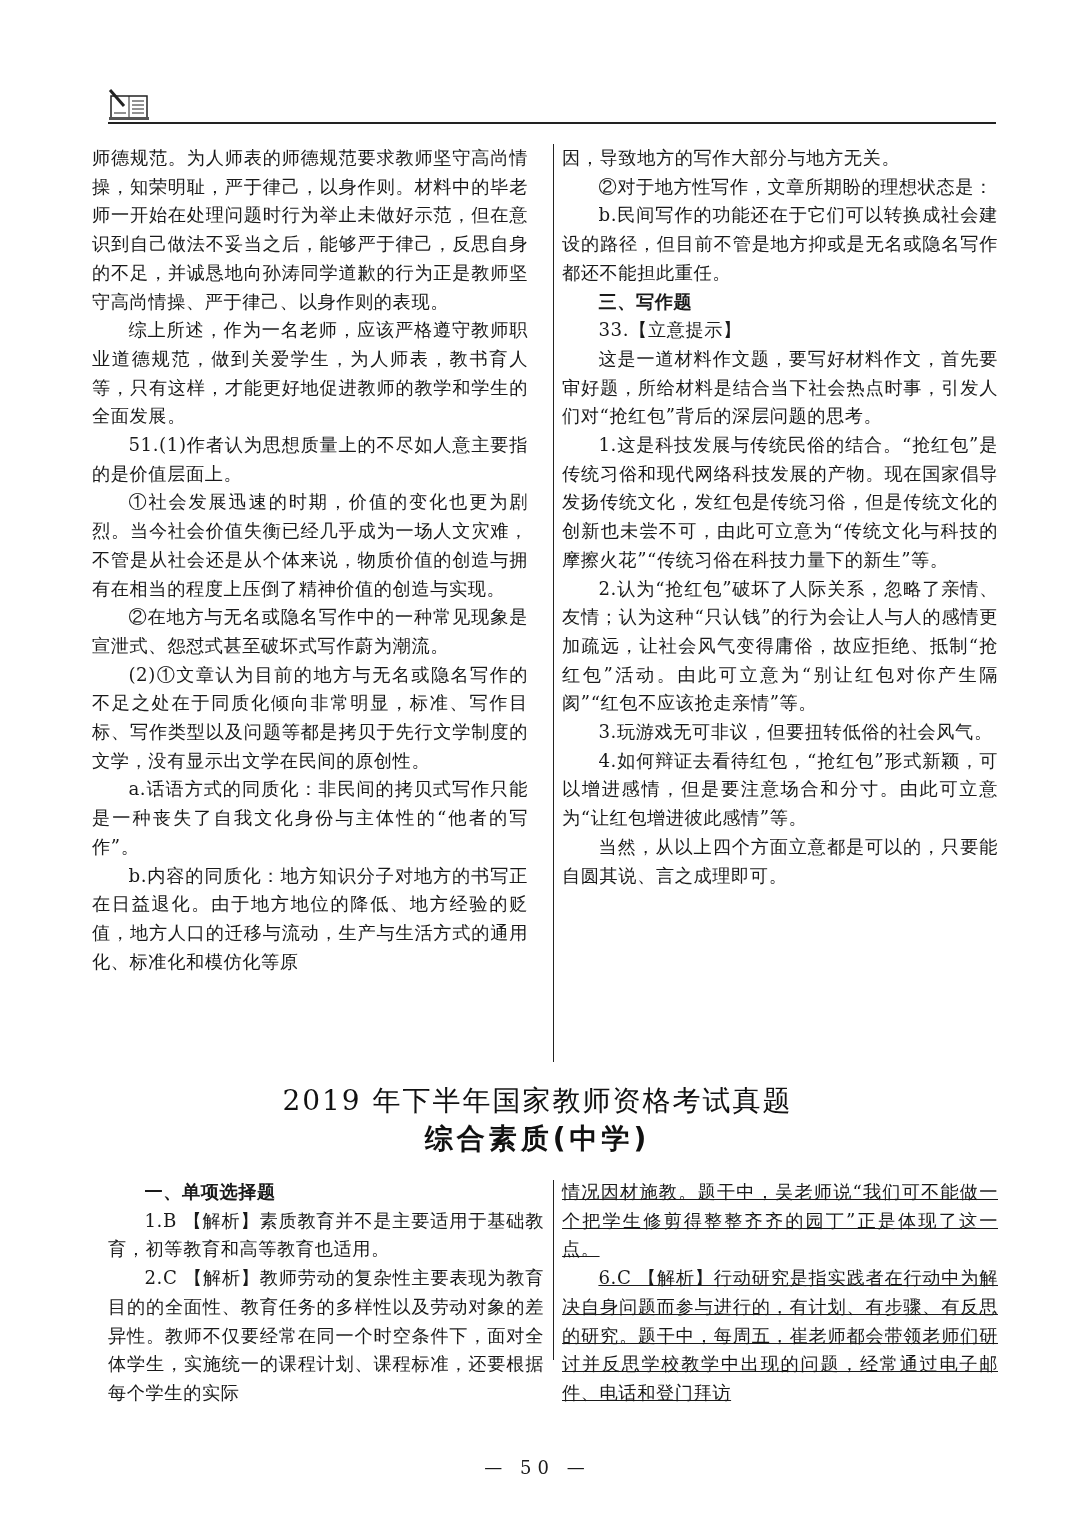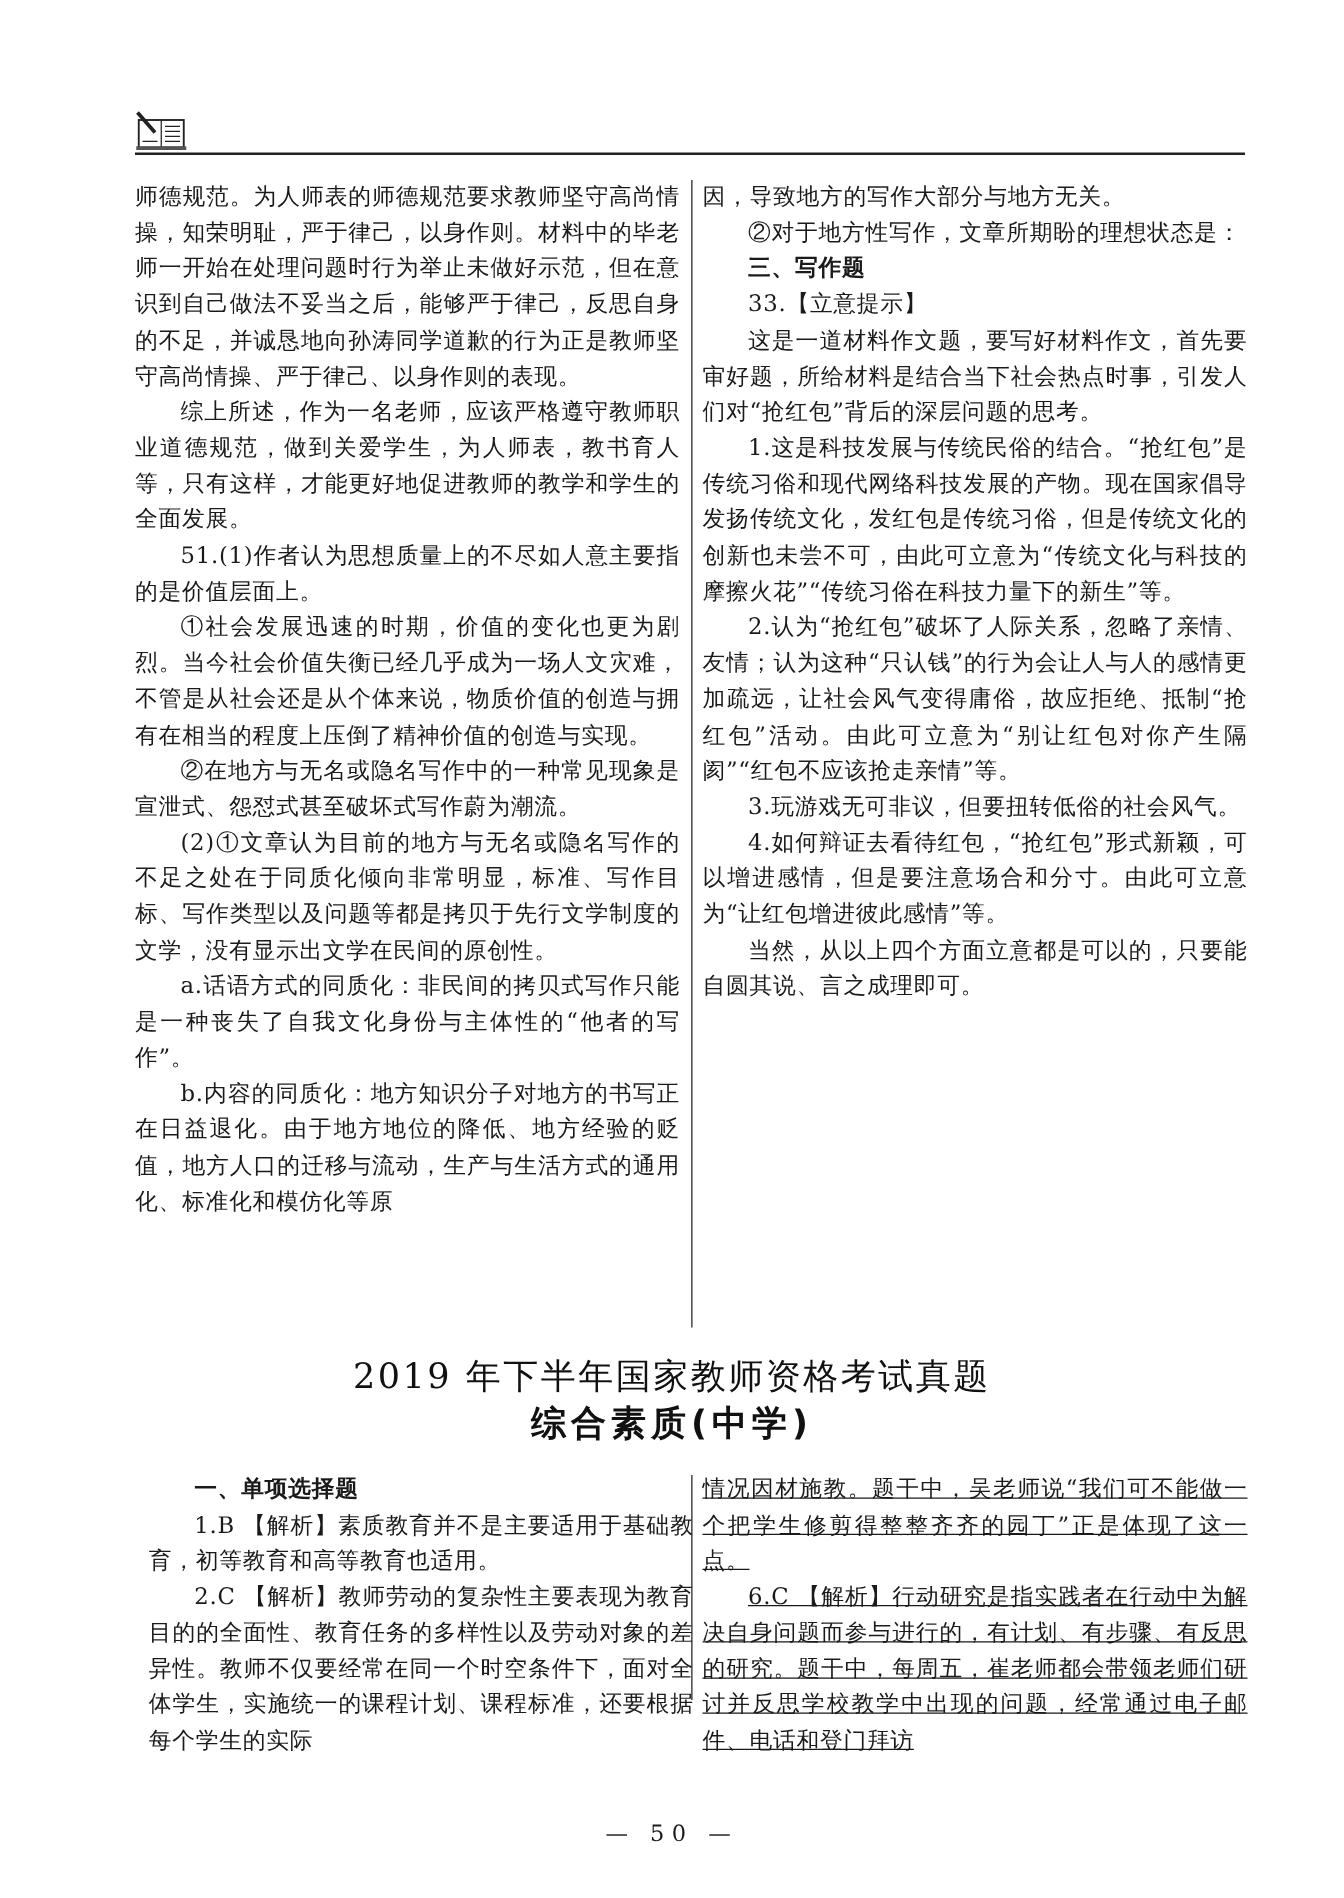--- a/index.html
+++ b/index.html
@@ -23,23 +23,23 @@
     position: absolute; left: 0; top: 34px; width: 888px; height: 0;
     border-top: 2px solid #222;
   }
   .col {
     position: absolute; font-size: 18.2px; line-height: 28.7px;
     text-align: justify; letter-spacing: 0.6px;
   }
   .col p { margin: 0; }
   .col p.ind { text-indent: 2em; }
   .col p.head { font-family: "DejaVu Sans", sans-serif; font-weight: bold; }
-  .top-left { left: 108px; top: 144px; width: 436px; }
+  .top-left { left: 92px; top: 144px; width: 436px; }
   .top-right { left: 562px; top: 144px; width: 436px; }
-  .bot-left { left: 108px; top: 1178px; width: 436px; margin-left: 11px; }
+  .bot-left { left: 108px; top: 1178px; width: 436px; }
   .bot-right { left: 562px; top: 1178px; width: 436px; text-decoration: underline; }
   .divider {
     position: absolute; left: 553px; width: 0; border-left: 1.5px solid #222;
   }
   .divider.top { top: 144px; height: 918px; }
   .divider.bot { top: 1180px; height: 180px; }
   .section-title {
     position: absolute; left: 0; width: 1075px; text-align: center;
     font-size: 28px; letter-spacing: 2px; color: #111;
   }
@@ -79,20 +79,21 @@
   <p class="ind">(2)①文章认为目前的地方与无名或隐名写作的不足之处在于同质化倾向非常明显，标准、写作目标、写作类型以及问题等都是拷贝于先行文学制度的文学，没有显示出文学在民间的原创性。</p>
   <p class="ind">a.话语方式的同质化：非民间的拷贝式写作只能是一种丧失了自我文化身份与主体性的“他者的写作”。</p>
   <p class="ind">b.内容的同质化：地方知识分子对地方的书写正在日益退化。由于地方地位的降低、地方经验的贬值，地方人口的迁移与流动，生产与生活方式的通用化、标准化和模仿化等原</p>
 </div>
 
 <div class="divider top"></div>
 
 <div class="col top-right">
   <p>因，导致地方的写作大部分与地方无关。</p>
   <p class="ind">②对于地方性写作，文章所期盼的理想状态是：</p>
+  <p class="ind">b.民间写作的功能还在于它们可以转换成社会建设的路径，但目前不管是地方抑或是无名或隐名写作都还不能担此重任。</p>
   <p class="ind head">三、写作题</p>
   <p class="ind">33.【立意提示】</p>
   <p class="ind">这是一道材料作文题，要写好材料作文，首先要审好题，所给材料是结合当下社会热点时事，引发人们对“抢红包”背后的深层问题的思考。</p>
   <p class="ind">1.这是科技发展与传统民俗的结合。“抢红包”是传统习俗和现代网络科技发展的产物。现在国家倡导发扬传统文化，发红包是传统习俗，但是传统文化的创新也未尝不可，由此可立意为“传统文化与科技的摩擦火花”“传统习俗在科技力量下的新生”等。</p>
   <p class="ind">2.认为“抢红包”破坏了人际关系，忽略了亲情、友情；认为这种“只认钱”的行为会让人与人的感情更加疏远，让社会风气变得庸俗，故应拒绝、抵制“抢红包”活动。由此可立意为“别让红包对你产生隔阂”“红包不应该抢走亲情”等。</p>
   <p class="ind">3.玩游戏无可非议，但要扭转低俗的社会风气。</p>
   <p class="ind">4.如何辩证去看待红包，“抢红包”形式新颖，可以增进感情，但是要注意场合和分寸。由此可立意为“让红包增进彼此感情”等。</p>
   <p class="ind">当然，从以上四个方面立意都是可以的，只要能自圆其说、言之成理即可。</p>
 </div>
 

